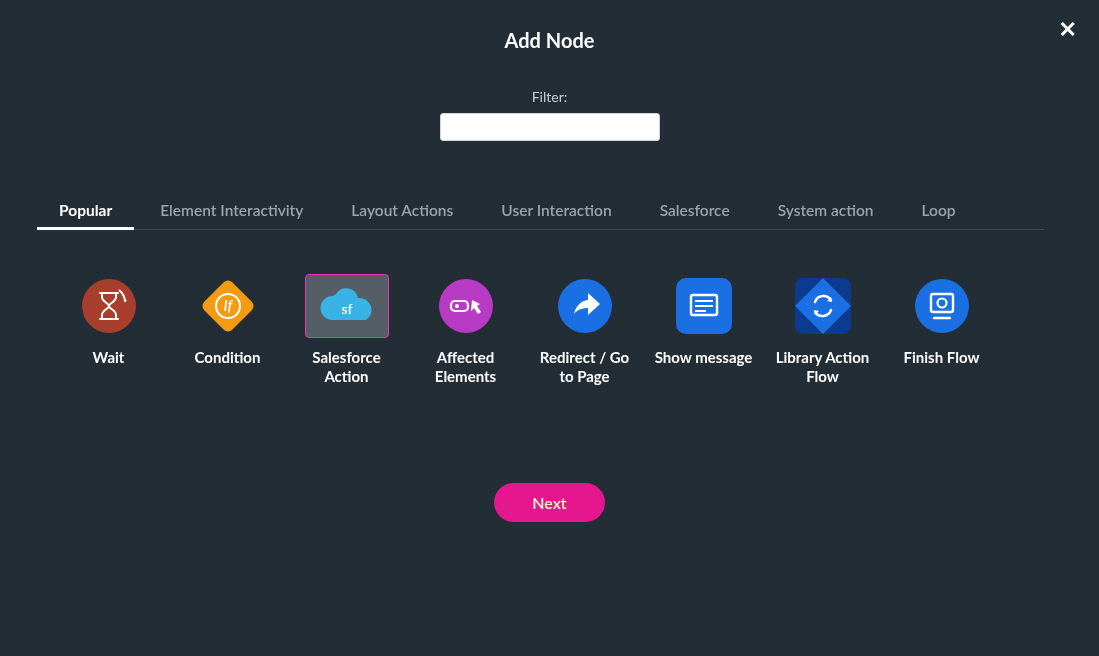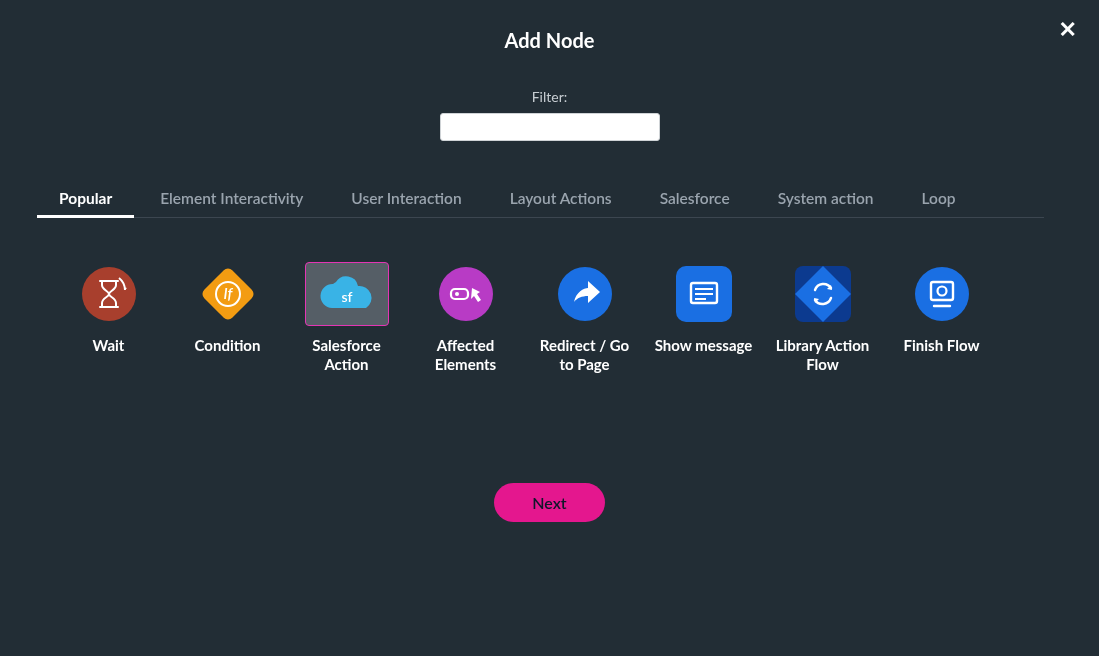--- a/index.html
+++ b/index.html
@@ -4,50 +4,50 @@
 <style>
   :root { --bg:#222d35; --muted:#9aa4ae; --white:#fff; --tab-line:#3c4650; --pink:#e4178e; --card-selected:#555e66; --card-outline:#e435b4; }
   * { box-sizing:border-box; font-family:"Segoe UI", Lato, "Helvetica Neue", Arial, sans-serif; }
   html,body { margin:0; padding:0; background:var(--bg); width:1099px; height:656px; overflow:hidden; }
   .modal { position:relative; width:1099px; height:552px; padding:0 55px; }
   .title { color:var(--white); font-size:20px; font-weight:700; text-align:center; padding-top:28px; }
   .close-btn { position:absolute; top:18px; right:22px; color:var(--white); font-size:22px; font-weight:700; cursor:pointer; line-height:1; }
   .filter-row { margin-top:36px; display:flex; align-items:center; gap:8px;flex-direction:column; }
   .filter-label { color:#c7cdd2; font-size:14px; }
   .filter-input { width:220px; height:28px; border:1px solid #cfd3d6; border-radius:3px; background:#fff; padding:0 8px; font-size:14px; outline:none; }
-  .tabs { margin-top:40px; border-bottom:1px solid var(--tab-line); display:flex; gap:40px; }
+  .tabs { margin-top:52px; border-bottom:1px solid var(--tab-line); display:flex; gap:40px; }
   .tab { color:var(--muted); font-size:15.5px; font-weight:600; padding:8px 4px 10px; position:relative; cursor:pointer; white-space:nowrap; }
   .tab.active { color:var(--white); font-weight:700; }
   .tab.active::after { content:""; position:absolute; left:-18px; right:-18px; bottom:-1px; height:3px; background:#fff; }
   .grid { margin-top:44px; display:grid; grid-template-columns:repeat(8, 107px); column-gap:12px; row-gap:20px; }
   .node { display:flex; flex-direction:column; align-items:center; cursor:pointer; }
   .badge-wrap { width:84px; height:64px; display:flex; align-items:center; justify-content:center; border-radius:4px; border:1px solid transparent;text-decoration:underline; }
   .node.selected .badge-wrap { background:var(--card-selected); border-color:var(--card-outline); }
   .node-label { margin-top:10px; color:var(--white); font-size:15px; font-weight:700; text-align:center; line-height:1.25; max-width:107px; }
   .footer { position:absolute; left:0; right:0; bottom:30px; display:flex; justify-content:center; }
-  .next-btn { background:var(--pink); color:#0f172a; border:none; border-radius:999px; font-size:16px; font-weight:600; padding:10px 38px; cursor:pointer; }
+  .next-btn { background:var(--pink); color:#fef9c3; border:none; border-radius:999px; font-size:16px; font-weight:600; padding:10px 38px; cursor:pointer; }
   svg { display:block; }
 </style>
 </head>
 <body>
 
 <div class="modal">
   <div class="title">Add Node</div>
   <div class="close-btn">✕</div>
 
   <div class="filter-row">
     <span class="filter-label">Filter:</span>
     <input class="filter-input" type="text" value="" style="">
   </div>
 
   <div class="tabs">
     <div class="tab active">Popular</div>
     <div class="tab">Element Interactivity</div>
+    <div class="tab">Layout Actions</div>
     <div class="tab">User Interaction</div>
-    <div class="tab">Layout Actions</div>
     <div class="tab">Salesforce</div>
     <div class="tab">System action</div>
     <div class="tab">Loop</div>
   </div>
 
   <div class="grid">
 
     <div class="node">
       <div class="badge-wrap">
         <svg width="56" height="56" viewBox="0 0 56 56">

